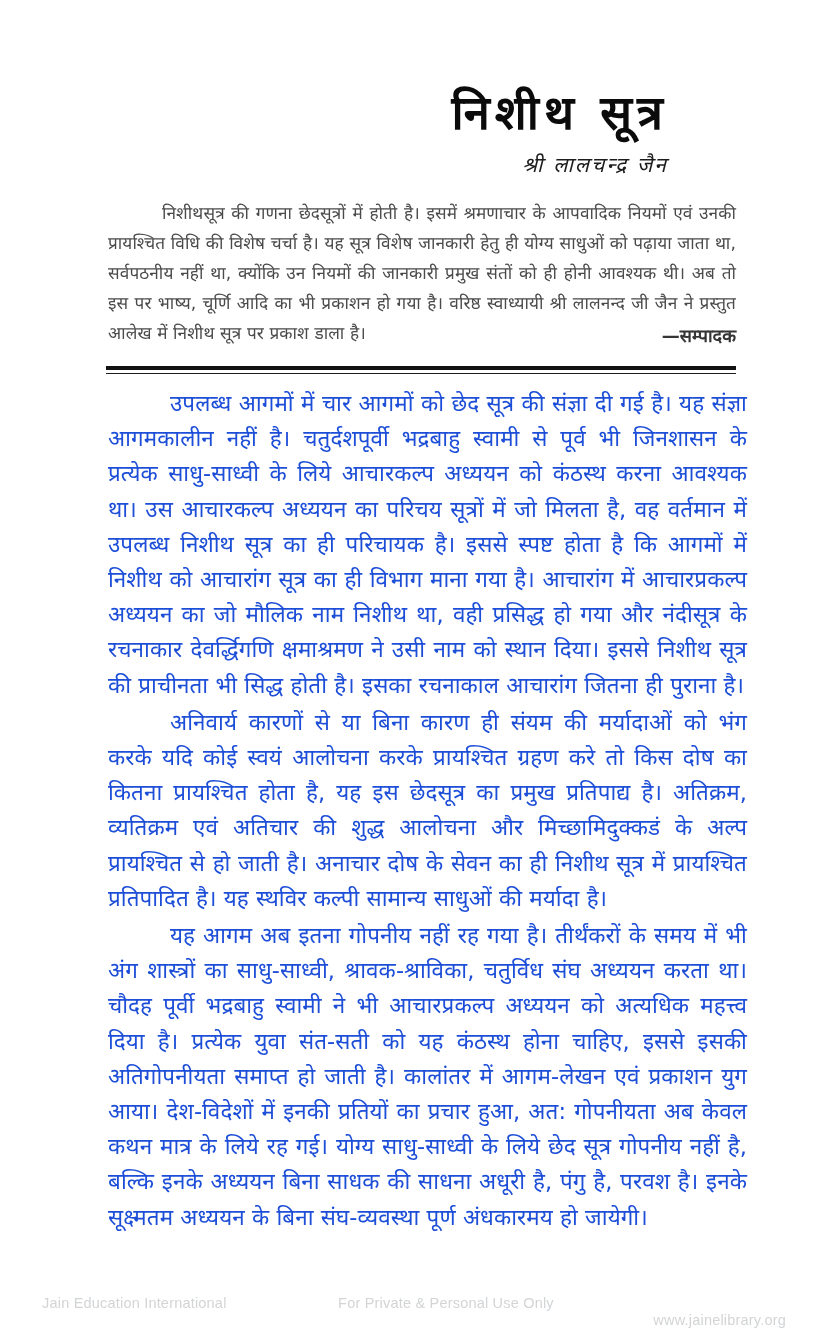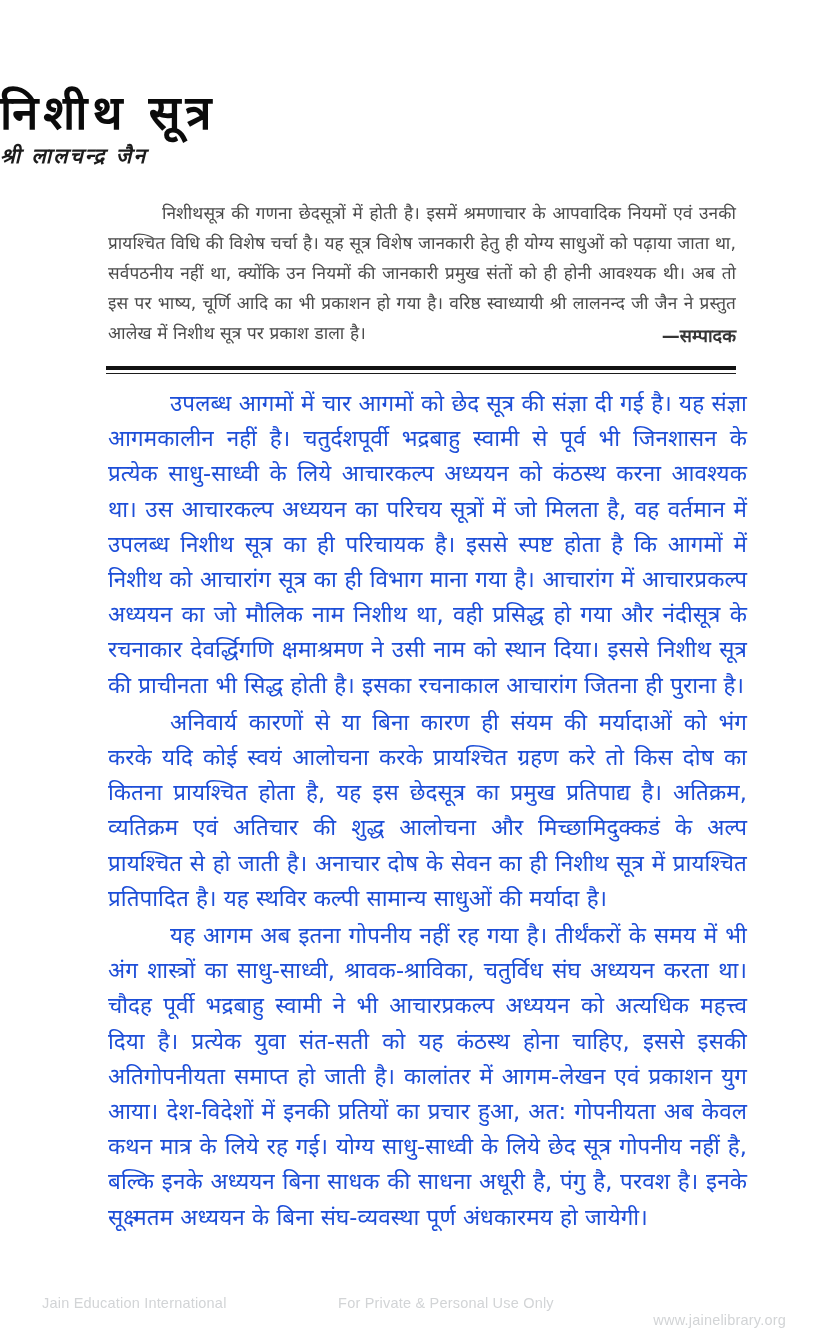--- a/index.html
+++ b/index.html
@@ -20,36 +20,37 @@
     inset: 0;
     background: #ffffff;
   }
 
   
   .title-block {
     position: absolute;
     top: 84px;
     left: 0;
     width: 668px;
-    text-align: left;
+    text-align: right;
   }
   .doc-title {
     font-family: "DejaVu Sans", sans-serif;
     font-size: 47px;
     font-weight: 600;
     letter-spacing: 5px;
     color: #0b0b0b;
     line-height: 1.22;
     white-space: nowrap;
   }
   .doc-author {
+    margin-top: 9px;
     font-family: "DejaVu Serif", serif;
     font-style: italic;
     font-size: 21px;
-    font-weight: 700;
+    font-weight: 400;
     letter-spacing: 2px;
     color: #1c1c1c;
     white-space: nowrap;
   }
 
   
   .intro {
     position: absolute;
     top: 198px;
     left: 108px;

